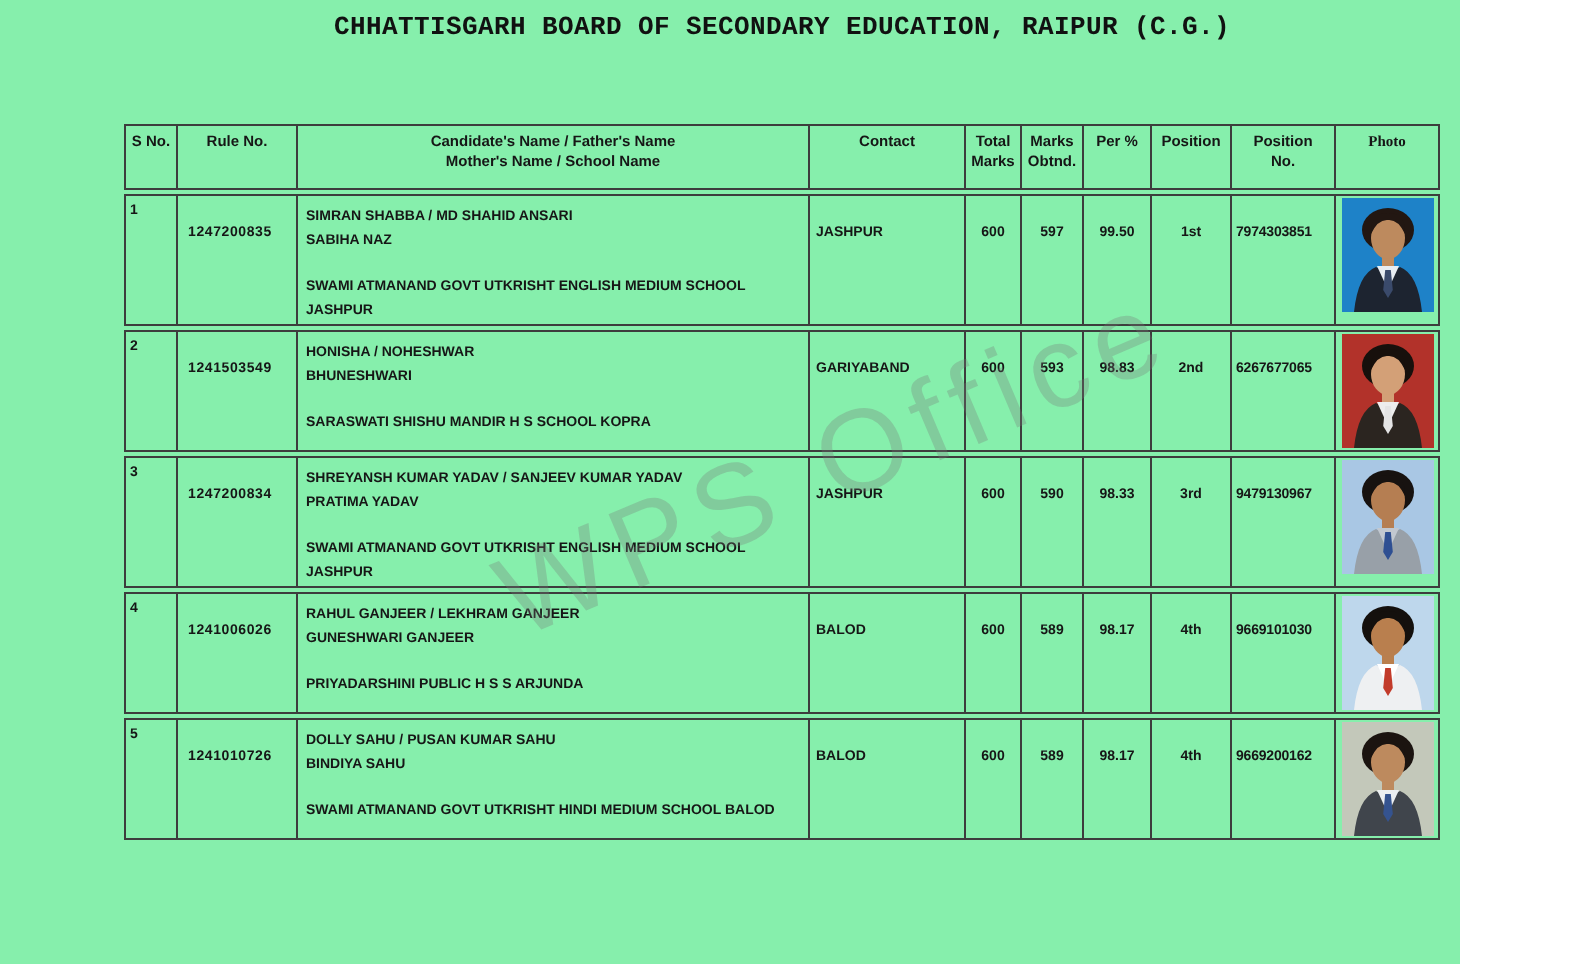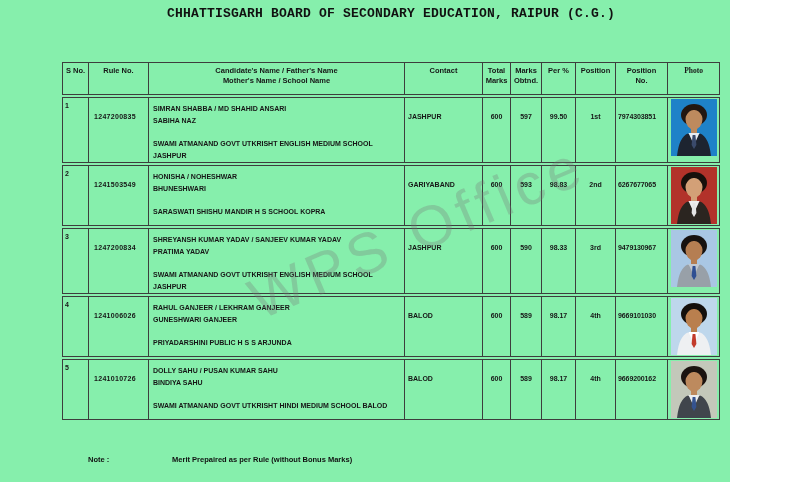--- a/index.html
+++ b/index.html
@@ -287,18 +287,14 @@
             <path d="M17.5,34 L23,46 L28.5,34 Z" style="fill:var(--shirt)"></path>
             <path d="M21.6,36 L24.4,36 L25.4,46 L23,50 L20.6,46 Z" style="fill:var(--tie)"></path>
           </svg>
         </td>
       </tr>
     </tbody>
   </table>
 
   <div class="watermark">WPS Office</div>
 
-  <div class="note">
-    <span class="note-label">Note :</span>
-    <span>Merit Prepaired as per Rule (without Bonus Marks)</span>
-  </div>
 
 </div>
 
 </body></html>

